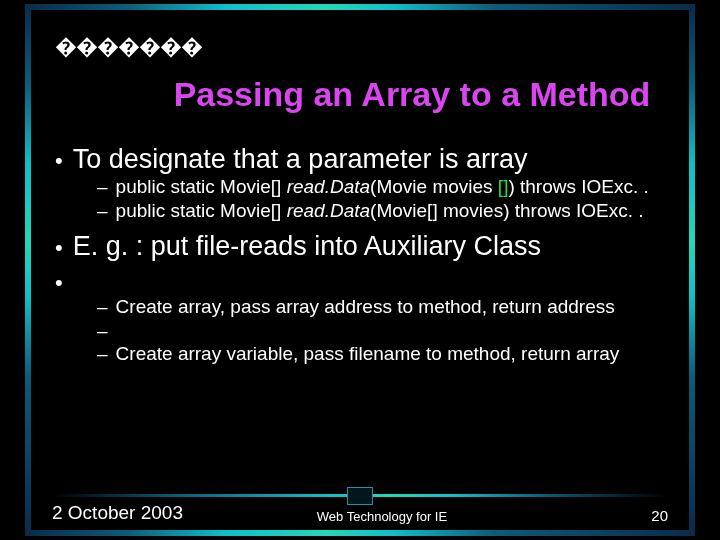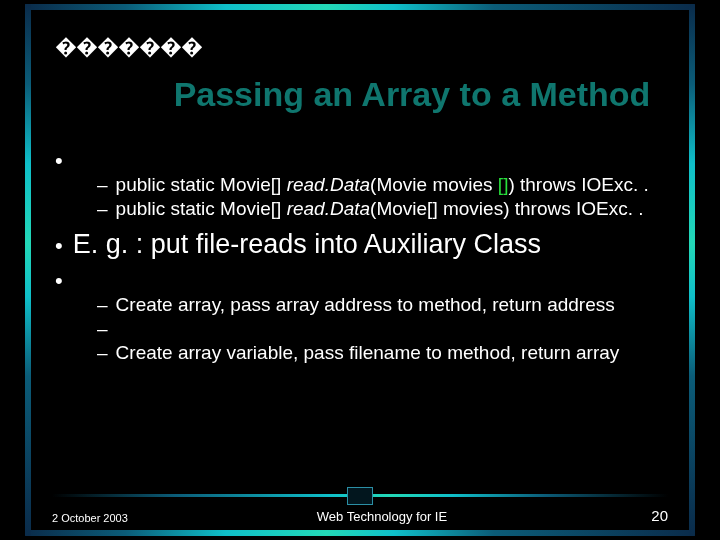--- a/index.html
+++ b/index.html
@@ -76,21 +76,21 @@
     color: #fff;
     font-size: 22px;
     letter-spacing: -1px;
   }
   .title {
     position: absolute;
     top: 75px;
     left: 0;
     right: 16px;
     text-align: center;
-    color: #0f766e;
+    color: #d946ef;
     font-weight: bold;
     font-size: 34px;
     white-space: nowrap;
     padding-left:120px;
   }
   .content {
     position: absolute;
     top: 140px;
     left: 55px;
     right: 45px;
@@ -117,21 +117,21 @@
   .bullet2 .dash {
     margin-right: 8px;
   }
   .italic { font-style: italic; text-align: right; }
   .green { color: #28e03c; }
   .footer-left {
     position: absolute;
     bottom: 16px;
     left: 52px;
     color: #fff;
-    font-size: 11px;
+    font-size: 19px;
   }
   .footer-center {
     position: absolute;
     bottom: 16px;
     left: 0;
     right: 0;
     text-align: center;
     color: #fff;
     font-size: 13px;
     padding-left: 44px;
@@ -153,20 +153,21 @@
   <div class="border-left"></div>
   <div class="border-right"></div>
 
   <div class="placeholder">�������</div>
 
   <div class="title">Passing an Array to a Method</div>
 
   <div class="content">
     <div class="bullet1">
       <span class="dot">•</span>
+      <span>To designate that a parameter is array</span>
     </div>
     <div class="bullet2">
       <span class="dash">–</span>
       <span>
         <span>public static Movie[] </span><span class="italic">read.Data</span><span>(Movie movies </span><span class="green">[]</span><span>) throws IOExc. .</span>
       </span>
     </div>
     <div class="bullet2">
       <span class="dash">–</span>
       <span>

